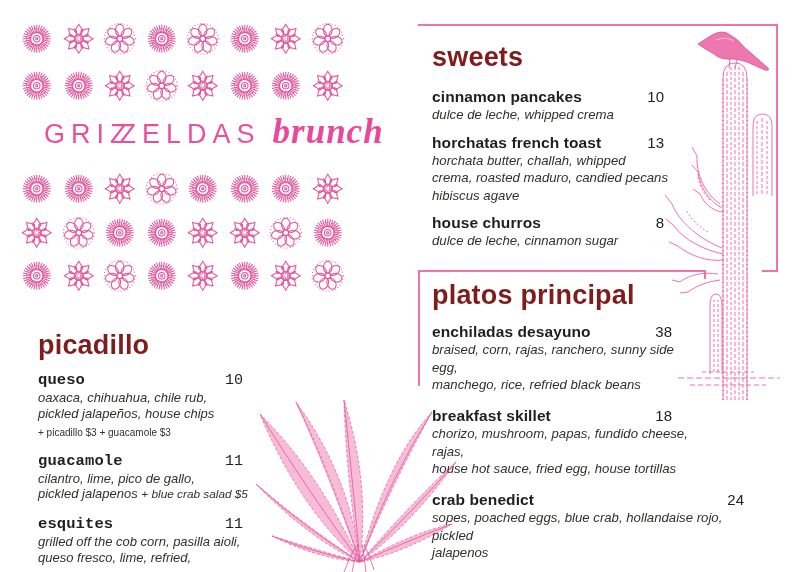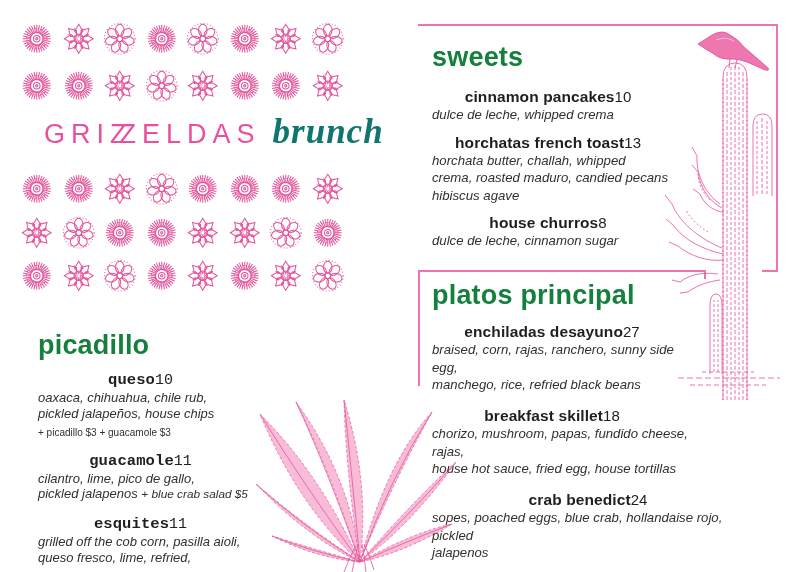--- a/index.html
+++ b/index.html
@@ -15,35 +15,35 @@
   #mandalas-bottom { top:172px; row-gap:10px; }
   .mandala-row { display:flex; column-gap:8px; }
   .mandala { width:33.5px; height:33.5px; stroke:#e2549a; fill:none; stroke-width:1.1; }
 
   
   .logo { position:absolute; left:44px; top:112px; display:flex; align-items:baseline; z-index:2; }
   .logo-name { font-size:27px; letter-spacing:6px; color:#ea4f9d; font-weight:400; white-space:pre; }
   .logo-z2 { margin-left:-13px; }
   .logo-brunch {
     font-family:"Liberation Serif", serif; font-style:italic; font-weight:600;
-    font-size:35px; color:#0f766e; margin-left:12px; letter-spacing:1px;
+    font-size:35px; color:#ec4899; margin-left:12px; letter-spacing:1px;
   }
 
   
   .section { position:absolute; z-index:2; }
   #sec-aperitivos { left:38px; top:330px; width:235px; }
   #sec-sweets     { left:432px; top:42px;  width:245px; }
   #sec-platos     { left:432px; top:280px; width:325px; }
-  .section-title { font-size:27px; font-weight:700; letter-spacing:.2px; line-height:30px; margin:0; color:#15803d; }
+  .section-title { font-size:27px; font-weight:700; letter-spacing:.2px; line-height:30px; margin:0; color:#7f1d1d; }
   #sec-sweets .section-title { margin-bottom:15px; }
   #sec-platos .section-title { margin-bottom:12px; }
   #sec-aperitivos .section-title { margin-bottom:11px; }
 
   .item { margin-bottom:9px; }
-  .item-head { display:flex; justify-content:center; align-items:baseline; }
+  .item-head { display:flex; justify-content:space-between; align-items:baseline; }
   .item-name { font-weight:700; font-size:15.5px; line-height:19px; letter-spacing:.1px; }
   .item-price { font-size:15px; line-height:19px; }
   .item-desc { font-size:13.2px; line-height:17.5px; white-space:pre-line; color:#32302c;font-style:italic; }
 
   #sec-sweets .item-head { width:232px; }
   #sec-sweets .item-desc { width:238px; }
   #sec-sweets .item { margin-bottom:9px; }
 
   #sec-platos .item { margin-bottom:12.5px; }
   #sec-platos .item-head { width:240px; }
@@ -391,21 +391,21 @@
     <div class="item-desc">dulce de leche, cinnamon sugar</div>
   </div>
 </div>
 
 <div id="sec-platos" class="section">
   <h2 class="section-title">platos principal</h2>
 
   <div class="item">
     <div class="item-head">
       <span class="item-name">enchiladas desayuno</span>
-      <span class="item-price">27</span>
+      <span class="item-price">38</span>
     </div>
     <div class="item-desc">braised, corn, rajas, ranchero, sunny side egg,
 manchego, rice, refried black beans</div>
   </div>
 
   <div class="item">
     <div class="item-head">
       <span class="item-name">breakfast skillet</span>
       <span class="item-price">18</span>
     </div>

